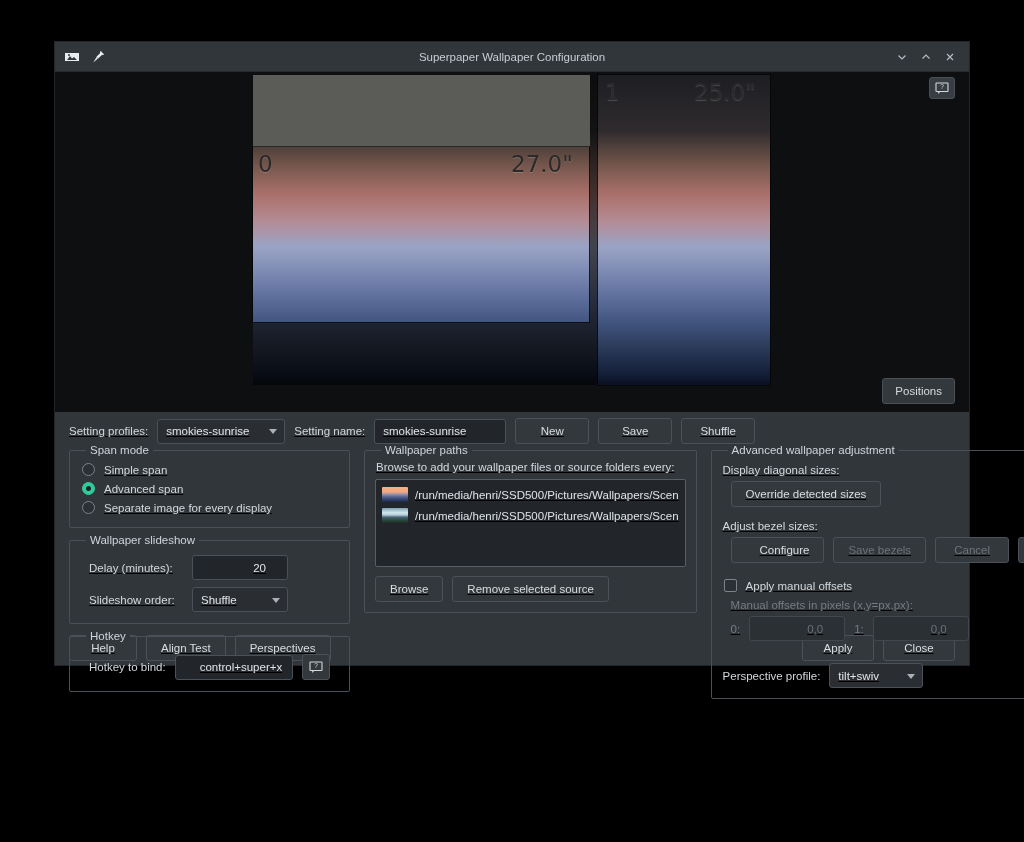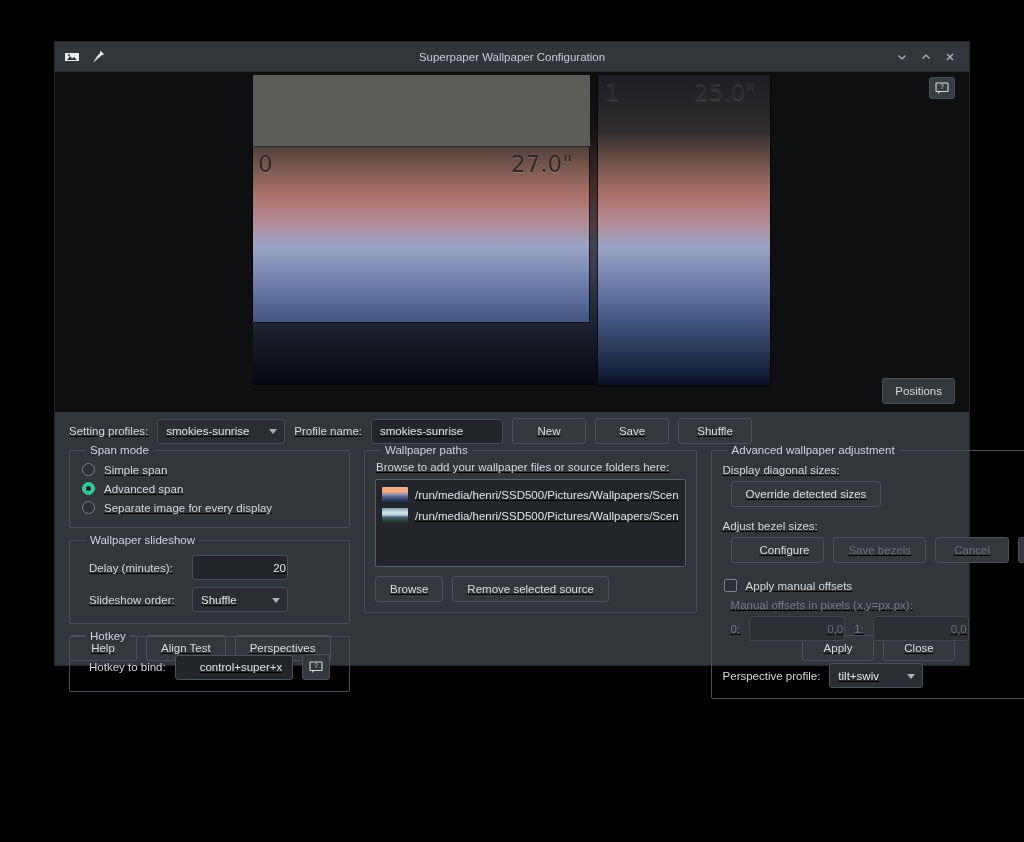--- a/index.html
+++ b/index.html
@@ -233,21 +233,21 @@
     background: #2ecc9b;
   }
   .ctl-label { font-size: 11.5px; color: #d3d8dc; }
   .ctl-label.dim { color: #757b81; }
 
   .spin {
     background: #22262b;
     border: 1px solid #4b5158; border-radius: 3px;
     height: 25px; width: 96px;
     display: flex; align-items: center; justify-content: flex-end;
-    padding: 0 1px;
+    padding: 0 21px;
     font-size: 11.5px; color: #e0e4e8;
   }
   .spin.dim { color: #6a7076; background: #2b3035; border-color: #41474d; }
 
   
   .hintline { font-size: 11.5px; color: #d3d8dc; padding: 1px 0 6px 1px; }
   #path-list {
     background: #22262b;
     border: 1px solid #585e65; border-radius: 2px;
     flex: 1 1 auto;
@@ -376,21 +376,21 @@
 
     <div id="positions-btn">Positions</div>
   </div>
 
   <div id="profile-row">
     <span class="lbl">Setting profiles:</span>
     <div class="combo" style="width:128px;">
       <span>smokies-sunrise</span>
       <span class="arrow"></span>
     </div>
-    <span class="lbl">Profile name:</span>
+    <span class="lbl">Setting name:</span>
     <div class="field" style="width:132px;">
       <span>smokies-sunrise</span>
     </div>
     <div class="btn" style="width:74px;">New</div>
     <div class="btn" style="width:74px;">Save</div>
     <div class="btn" style="width:74px;">Shuffle</div>
   </div>
 
   <div id="cols">
 
@@ -444,21 +444,21 @@
             </svg>
           </div>
         </div>
       </div>
 
     </div>
 
     <div class="col" id="col-center">
       <div class="group" style="flex:1 1 auto; display:flex; flex-direction:column; min-height:0;">
         <div class="gtitle">Wallpaper paths</div>
-        <div class="hintline">Browse to add your wallpaper files or source folders here:</div>
+        <div class="hintline">Browse to add your wallpaper files or source folders every:</div>
 
         <div id="path-list">
           <div class="path-item">
             <span class="thumb a"></span>
             <span class="path-text">/run/media/henri/SSD500/Pictures/Wallpapers/Scen</span>
           </div>
           <div class="path-item">
             <span class="thumb b"></span>
             <span class="path-text">/run/media/henri/SSD500/Pictures/Wallpapers/Scen</span>
           </div>

